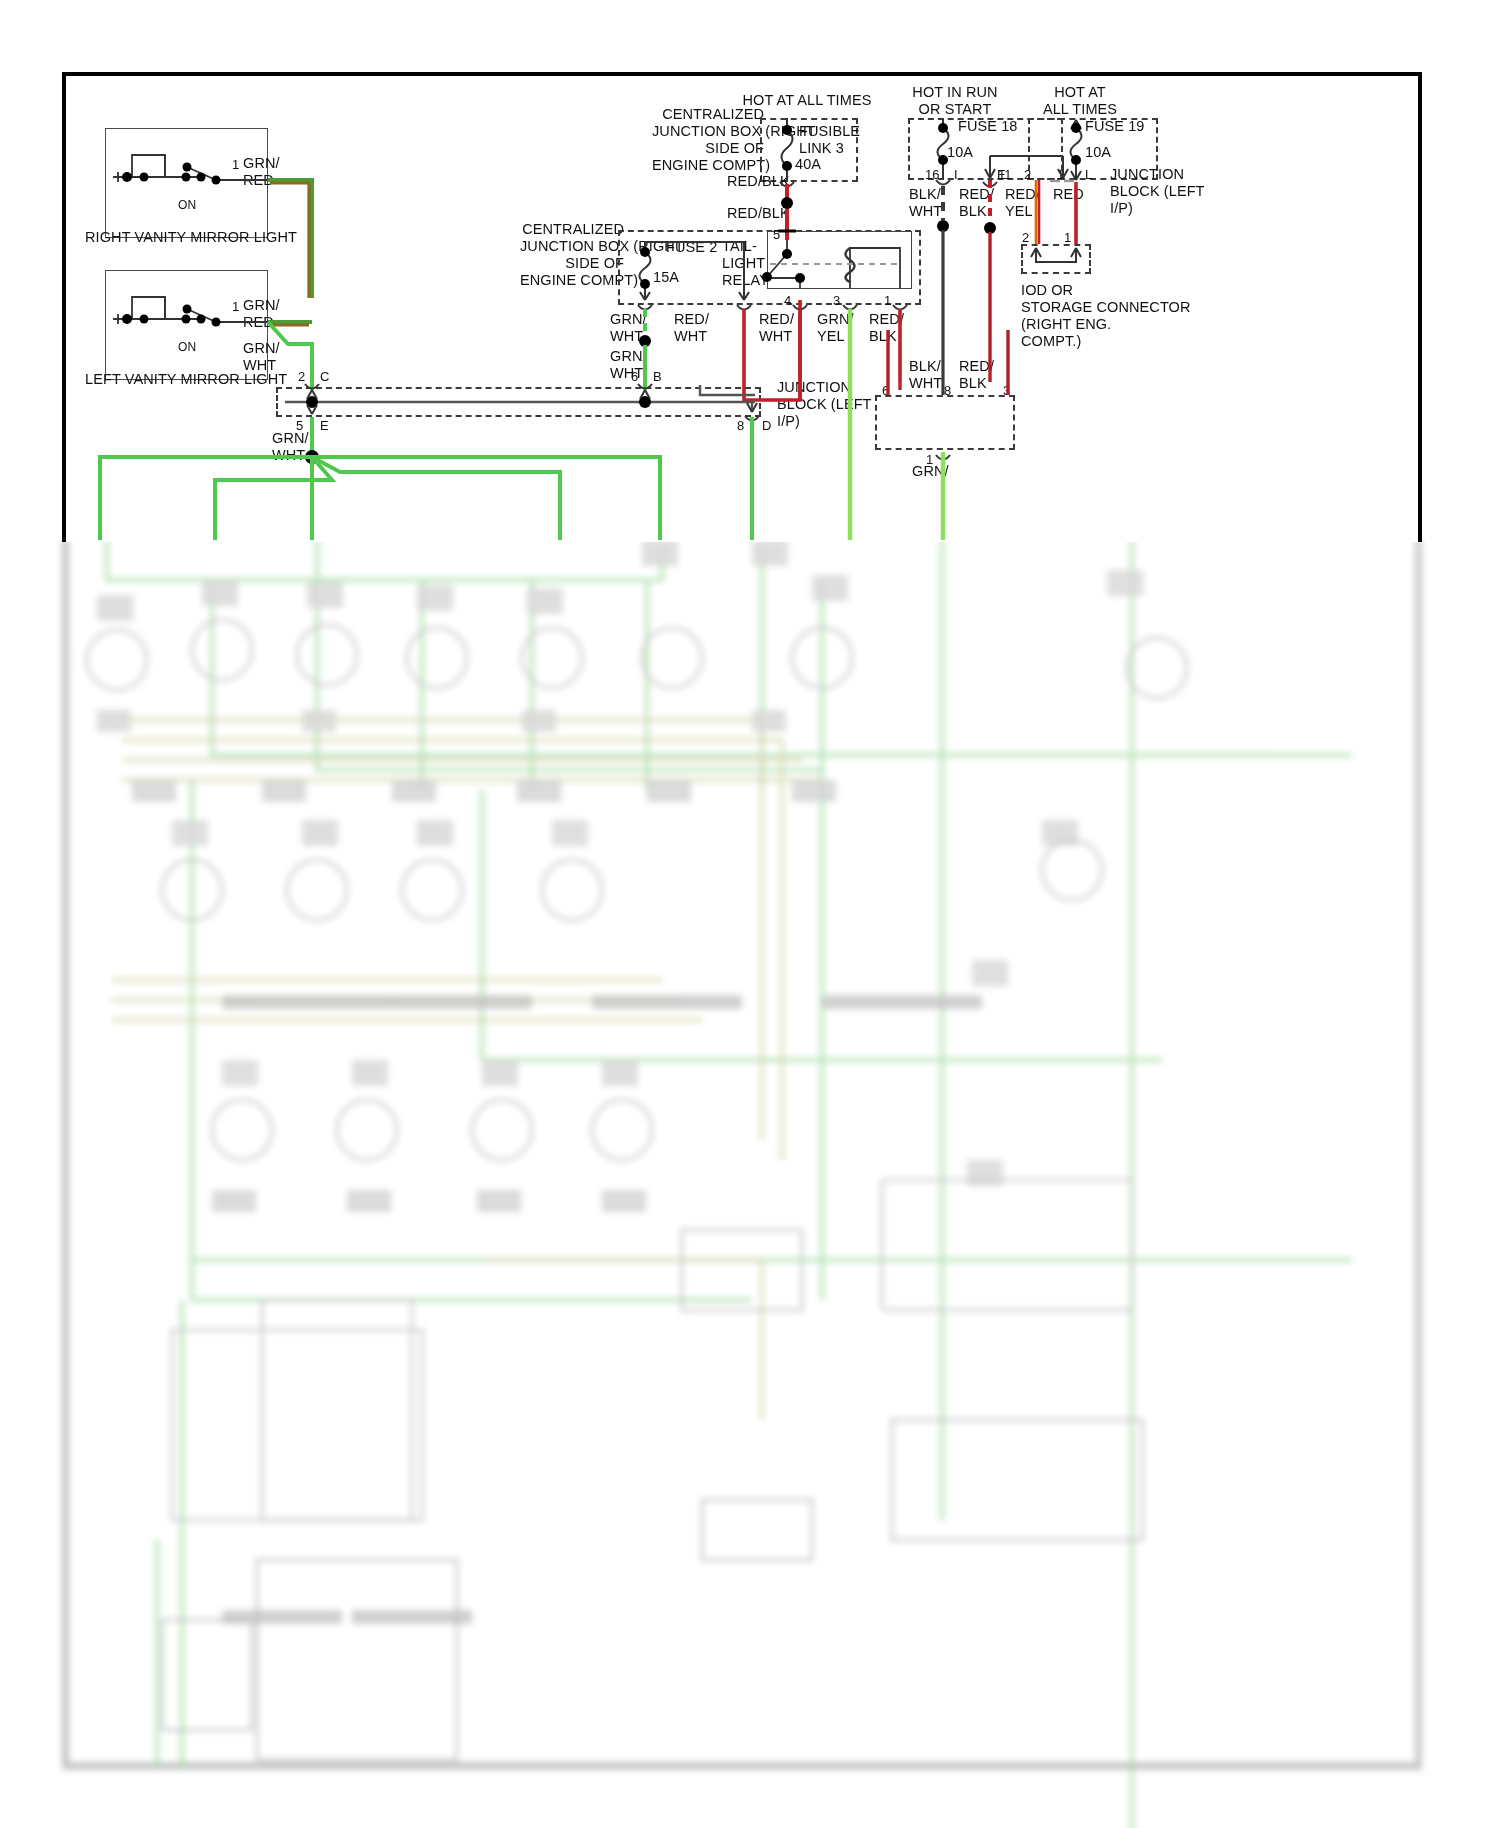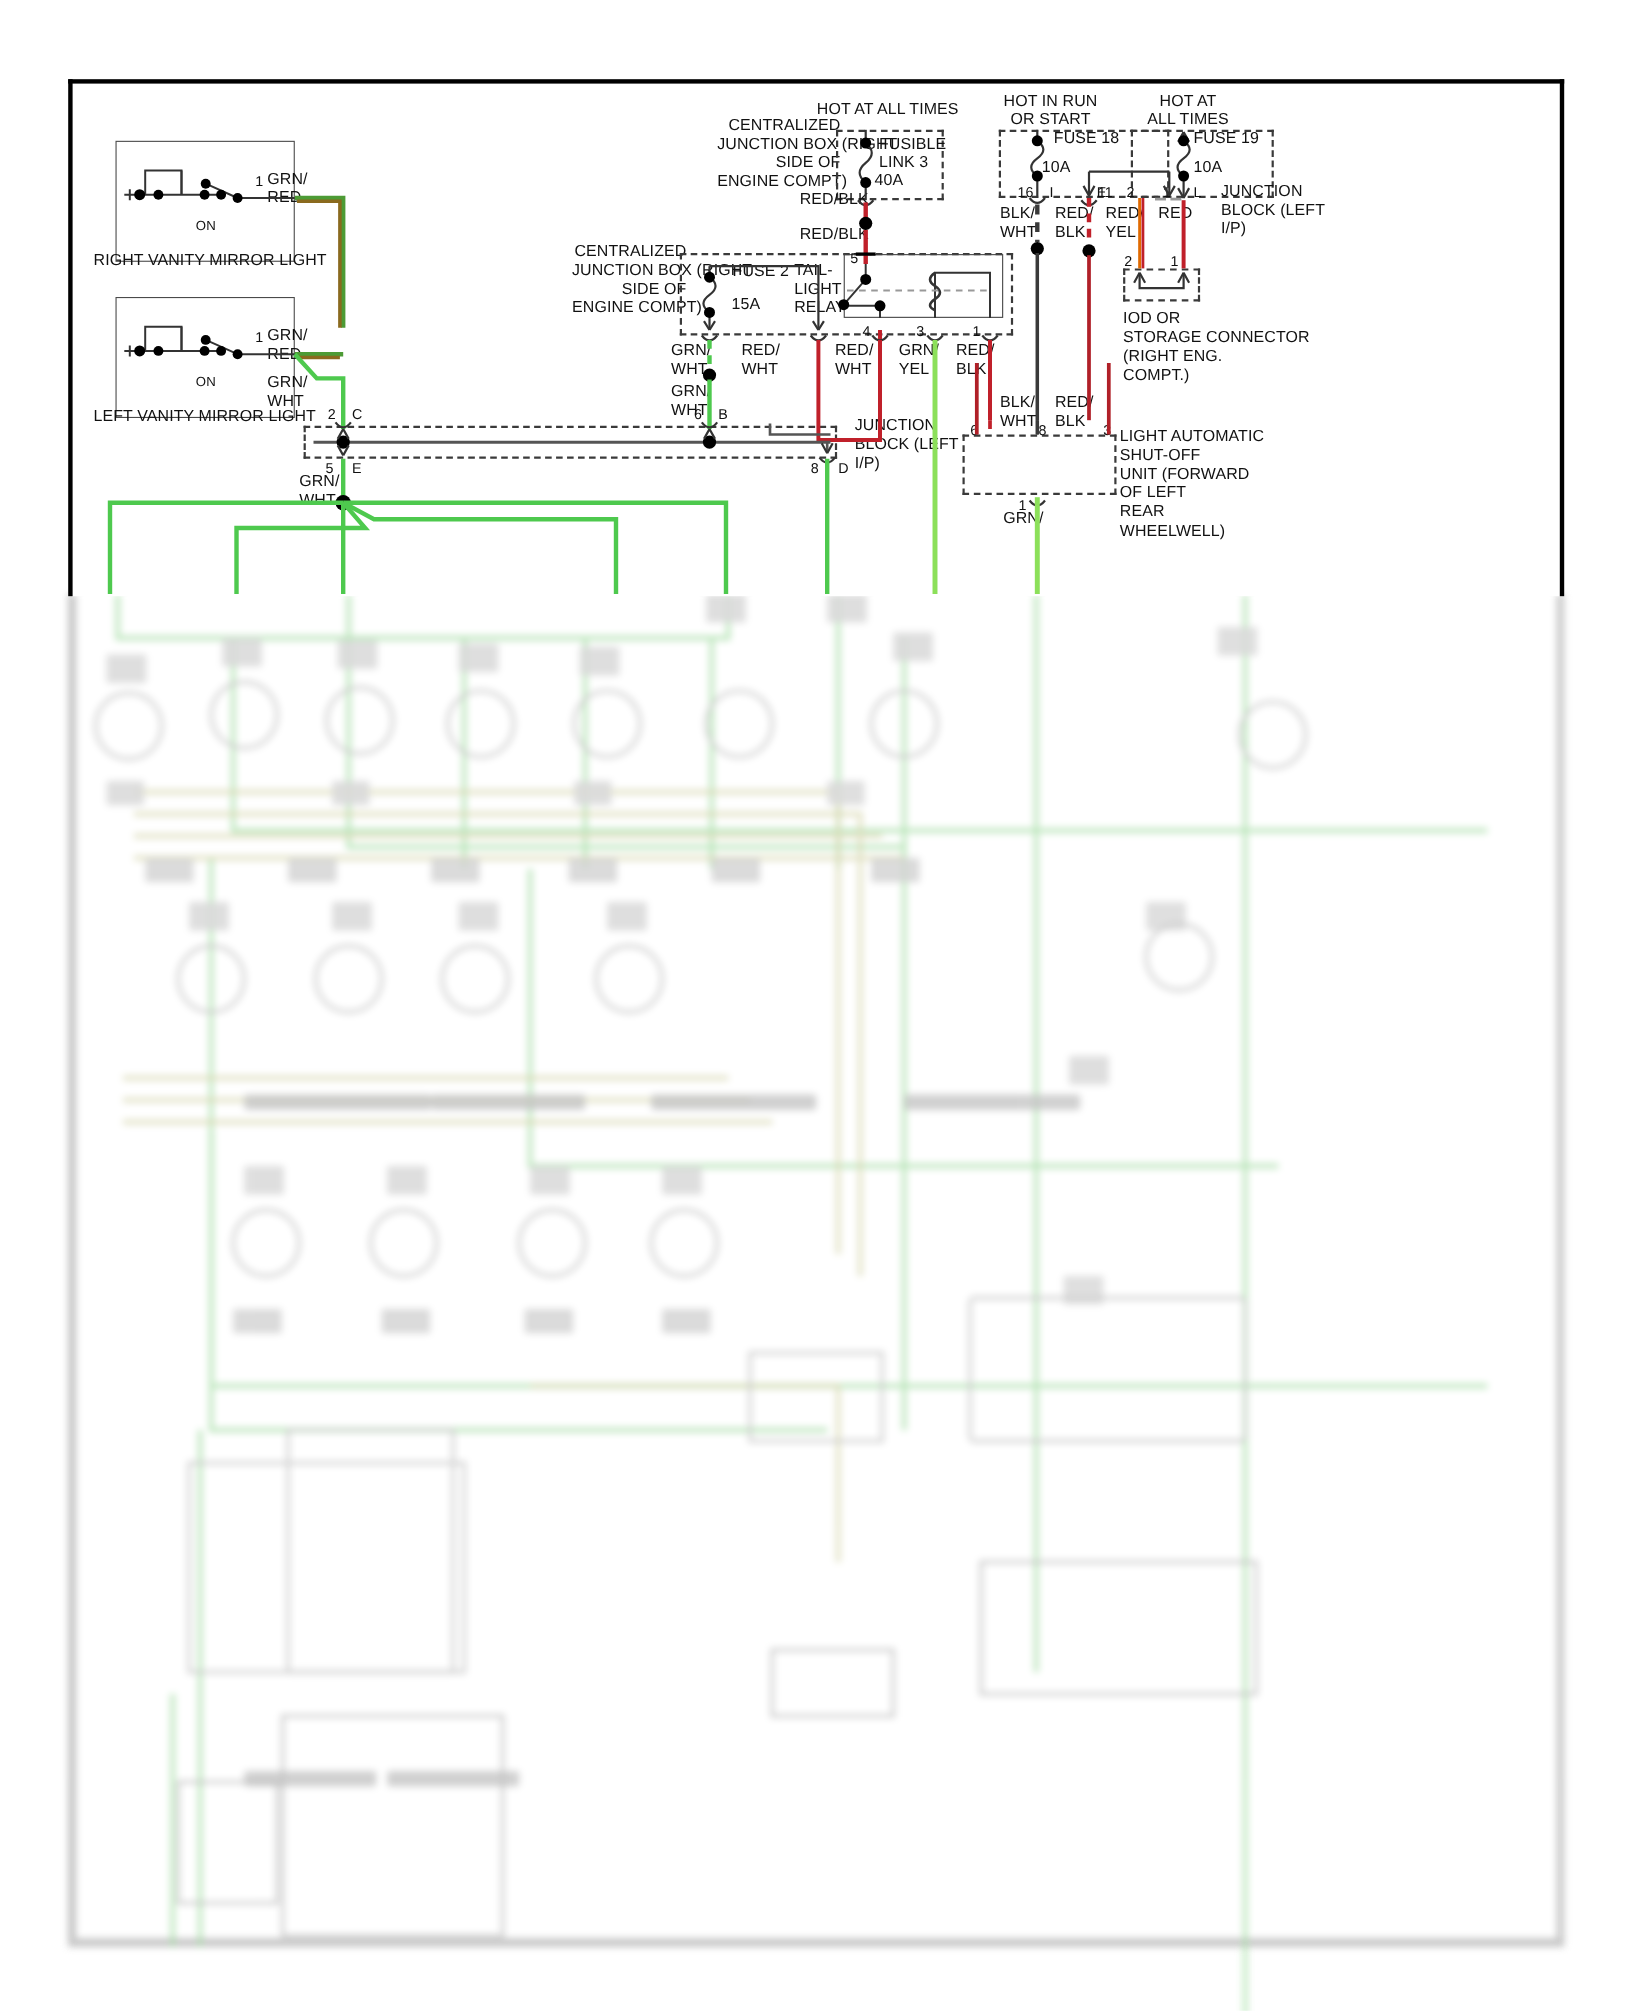--- a/index.html
+++ b/index.html
@@ -174,21 +174,21 @@
   <div class="txt" style="left:795px;top:156px;">40A</div>
   <div class="txt" style="left:727px;top:173px;">RED/BLK</div>
   <div class="txt" style="left:727px;top:205px;">RED/BLK</div>
 
   <div class="txt" style="left:520px;top:221px;text-align:right;width:104px;">CENTRALIZED
 JUNCTION BOX (RIGHT
 SIDE OF
 ENGINE COMPT)</div>
   <div class="dash" style="left:618px;top:230px;width:303px;height:75px;"></div>
   <div class="txt" style="left:653px;top:239px;margin-left:13px;">FUSE 2</div>
-  <div class="txt" style="left:653px;top:269px;margin-left:12px;">15A</div>
+  <div class="txt" style="left:653px;top:269px;">15A</div>
 
   <div class="box" style="left:767px;top:231px;width:145px;height:58px;border-color:#444;"></div>
   <div class="txt" style="left:722px;top:238px;">TAIL-
 LIGHT
 RELAY</div>
   <div class="txt sm" style="left:773px;top:227px;">5</div>
   <div class="txt sm" style="left:784px;top:293px;">4</div>
   <div class="txt sm" style="left:833px;top:293px;">3</div>
   <div class="txt sm" style="left:884px;top:293px;">1</div>
 
@@ -260,26 +260,20 @@
   <div class="txt" style="left:909px;top:358px;">BLK/
 WHT</div>
   <div class="txt" style="left:959px;top:358px;">RED/
 BLK</div>
   <div class="txt sm" style="left:882px;top:383px;">6</div>
   <div class="txt sm" style="left:944px;top:383px;">8</div>
   <div class="txt sm" style="left:1003px;top:383px;">3</div>
   <div class="dash" style="left:875px;top:395px;width:140px;height:55px;"></div>
   <div class="txt sm" style="left:926px;top:452px;">1</div>
   <div class="txt" style="left:912px;top:463px;">GRN/</div>
-  <div class="txt" style="left:1018px;top:389px;">LIGHT AUTOMATIC
-SHUT-OFF
-UNIT (FORWARD
-OF LEFT
-REAR
-WHEELWELL)</div>
 
   <svg class="ov" viewBox="0 0 1500 1828">
 
     <g stroke="#333" stroke-width="1.8" fill="none">
       <path d="M113 177 H132 M118 172 V182"></path>
       <path d="M128 177 H200"></path>
       <path d="M132 177 V155 H165 V177"></path>
       <path d="M165 177 V155"></path>
       <path d="M187 167 L216 180"></path>
       <path d="M216 180 H268"></path>

